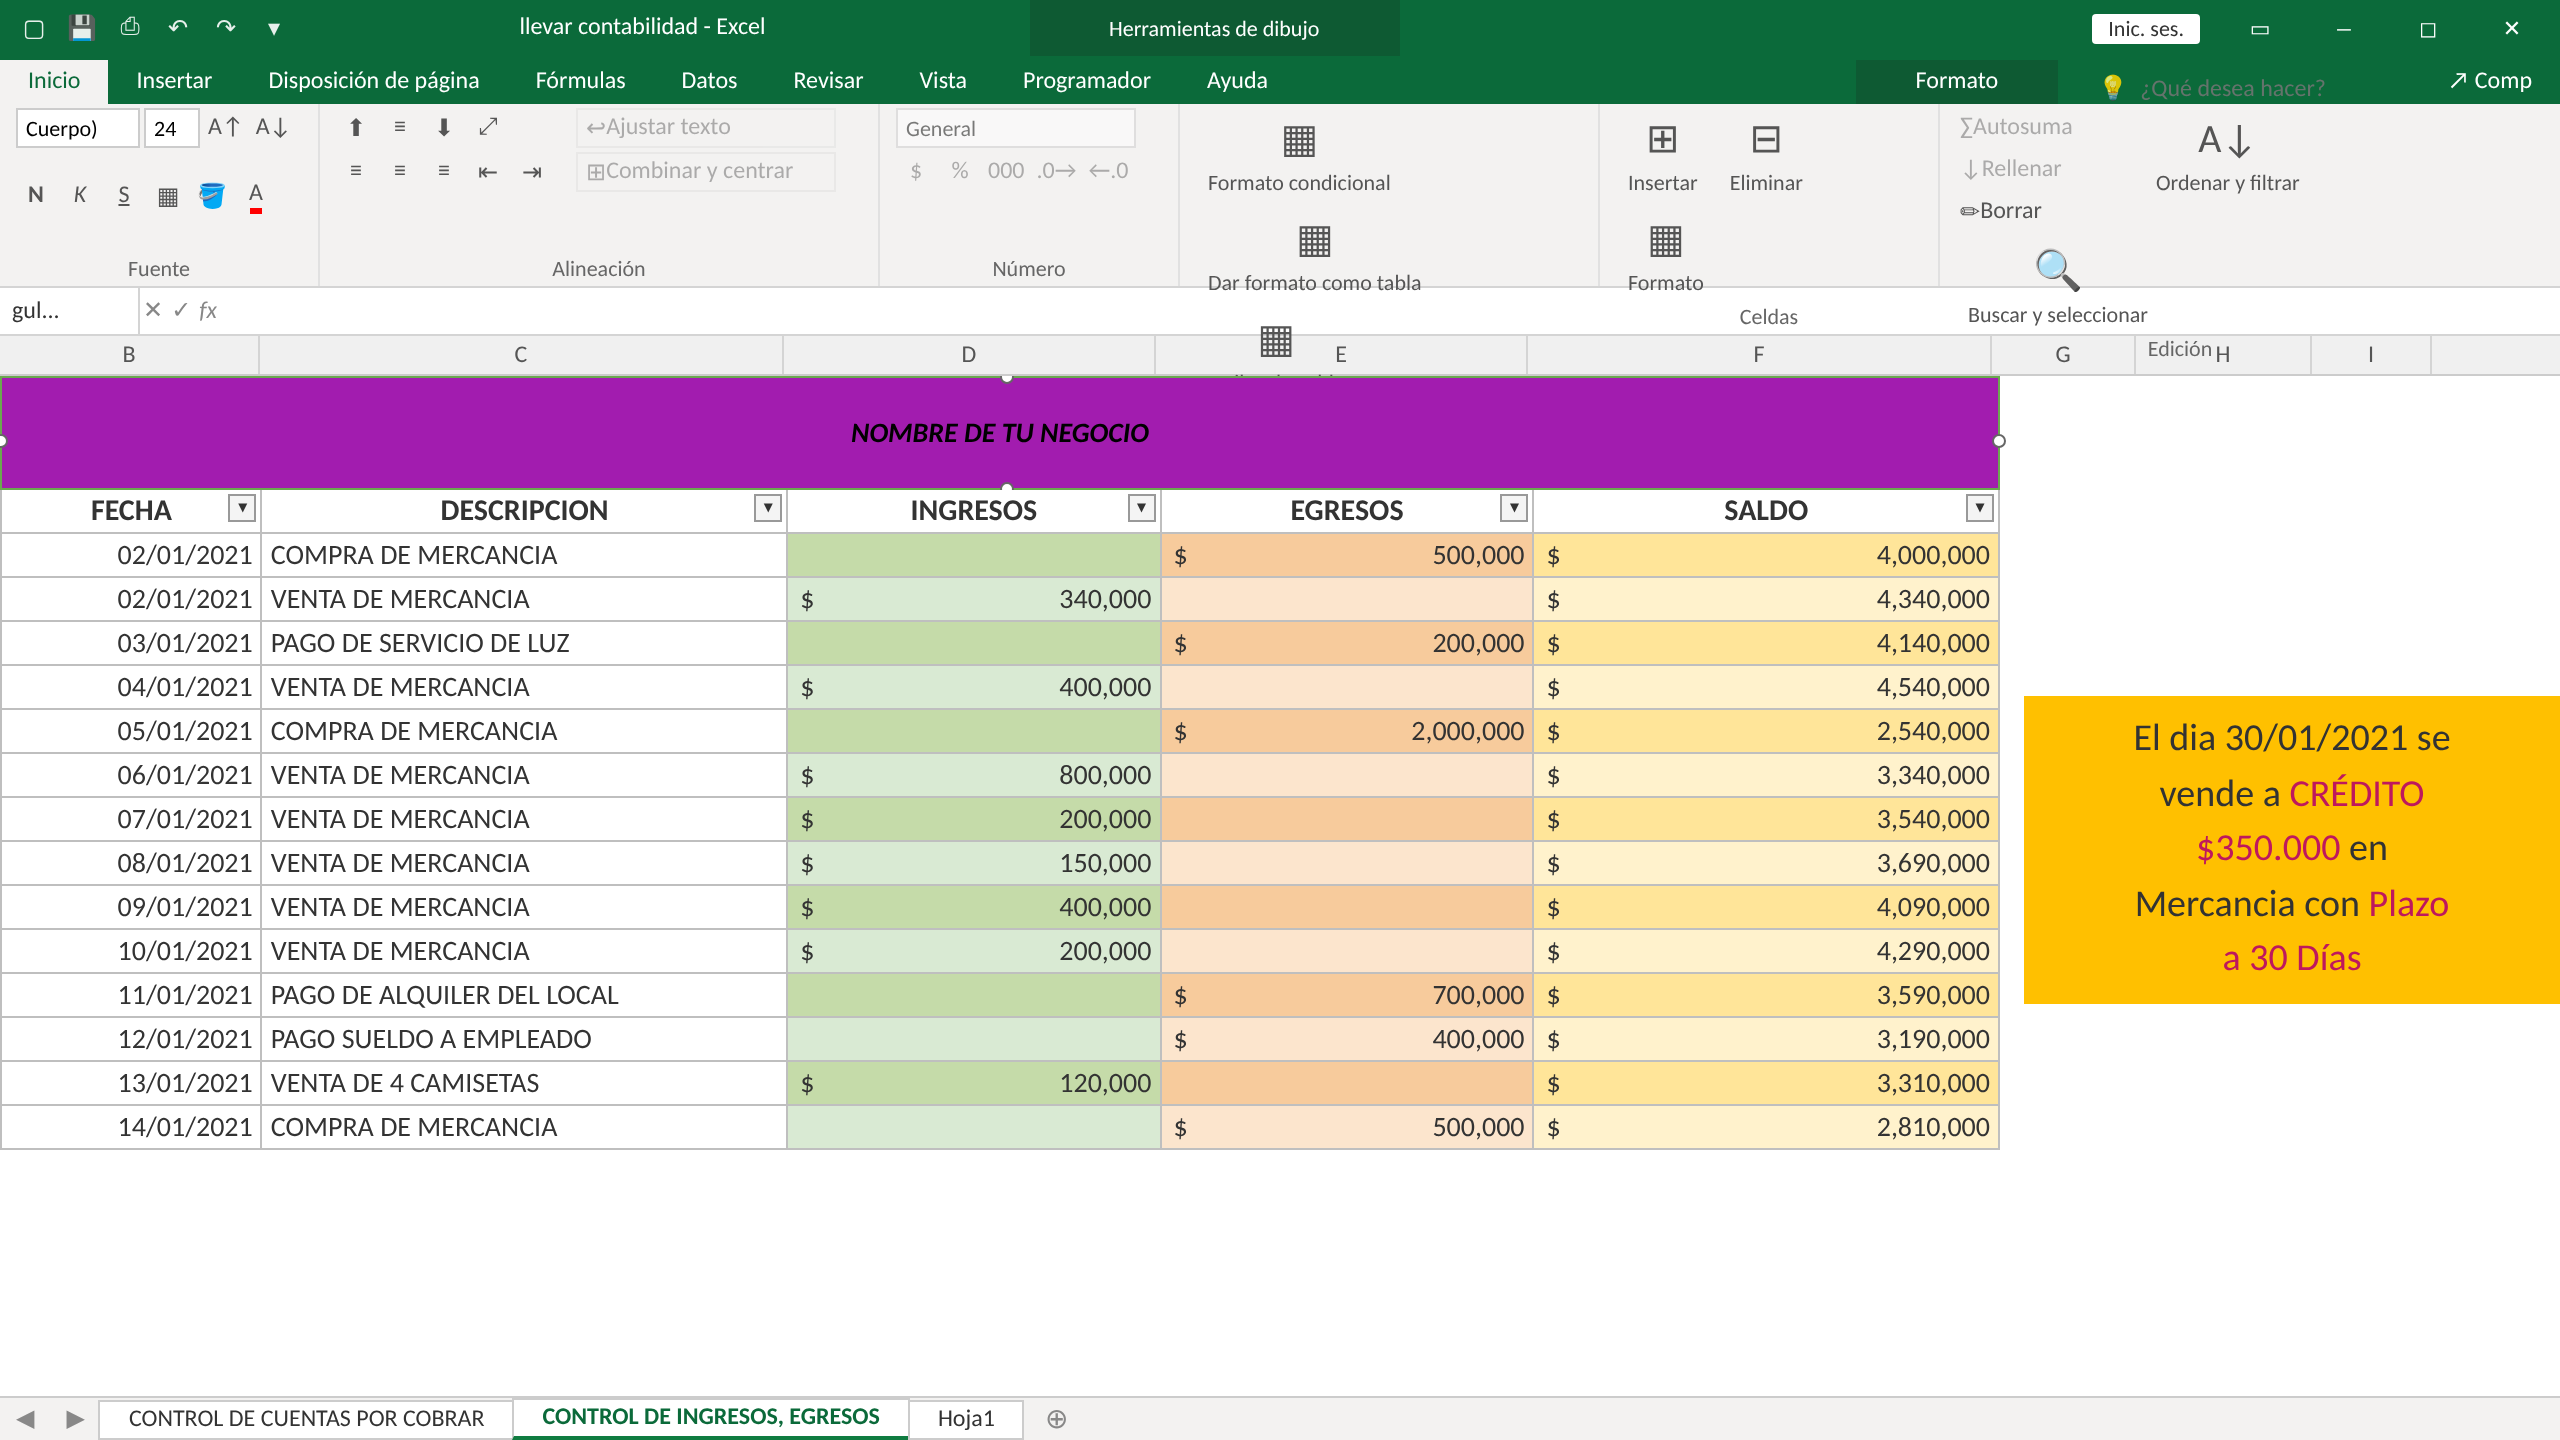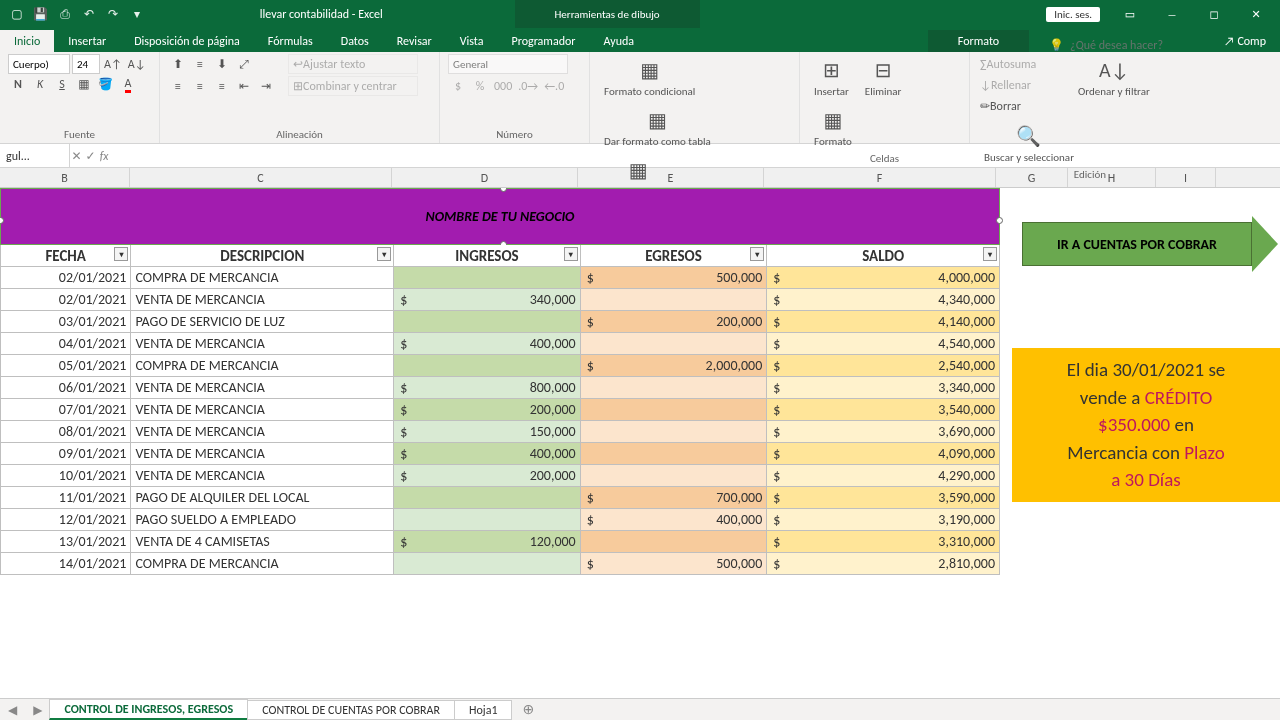--- a/index.html
+++ b/index.html
@@ -128,21 +128,21 @@
   <div class="tab format-tab">Formato</div>
   <div class="tellme">
     <span>💡</span>
     <input placeholder="¿Qué desea hacer?" style="">
   </div>
   <div class="tab">↗ <span>Comp</span></div>
 </div>
 
 <div class="ribbon">
   <div class="rgroup" style="width:160px">
-    <div class="controls" style="flex-direction:column;gap:0">
+    <div class="controls" style="flex-direction:column;gap:14px">
       <div style="display:flex;gap:2px">
         <input class="fontbox" style="width: 62px;" value="Cuerpo)">
         <input class="fontbox" style="width: 28px;" value="24">
         <span class="rbtn">A↑</span>
         <span class="rbtn">A↓</span>
       </div>
       <div style="display:flex;gap:2px">
         <span class="rbtn">
             <b>N</b>
           </span>
@@ -393,36 +393,30 @@
         <tr>
           <td class="fecha w-b">14/01/2021</td>
           <td class="desc w-c">COMPRA DE MERCANCIA</td>
           <td class="ing w-d"></td>
           <td class="egr w-e"><span class="cur-sym">$</span>500,000</td>
           <td class="sal w-f"><span class="cur-sym">$</span>2,810,000</td>
         </tr>
       </tbody>
   </table>
 
-  <div class="arrow-shape">
-    <div class="arrow-body">
-        <span>IR A CUENTAS POR COBRAR</span>
-      </div>
-    <div class="arrow-head"></div>
-  </div>
 
   <div class="note">
     <div><span>El dia 30/01/2021 se</span></div>
     <div><span>vende a </span><span class="red">CRÉDITO</span></div>
     <div><span class="red">$350.000</span><span> en</span></div>
     <div><span>Mercancia con </span><span class="red">Plazo</span></div>
     <div><span class="red">a 30 Días</span></div>
   </div>
 </div>
 
 <div class="sheettabs">
   <span class="nav">◀</span>
   <span class="nav">▶</span>
+  <div class="stab">CONTROL DE CUENTAS POR COBRAR</div>
   <div class="stab active">CONTROL DE INGRESOS, EGRESOS</div>
-  <div class="stab">CONTROL DE CUENTAS POR COBRAR</div>
   <div class="stab">Hoja1</div>
   <span class="add">⊕</span>
 </div>
 
 </body></html>

